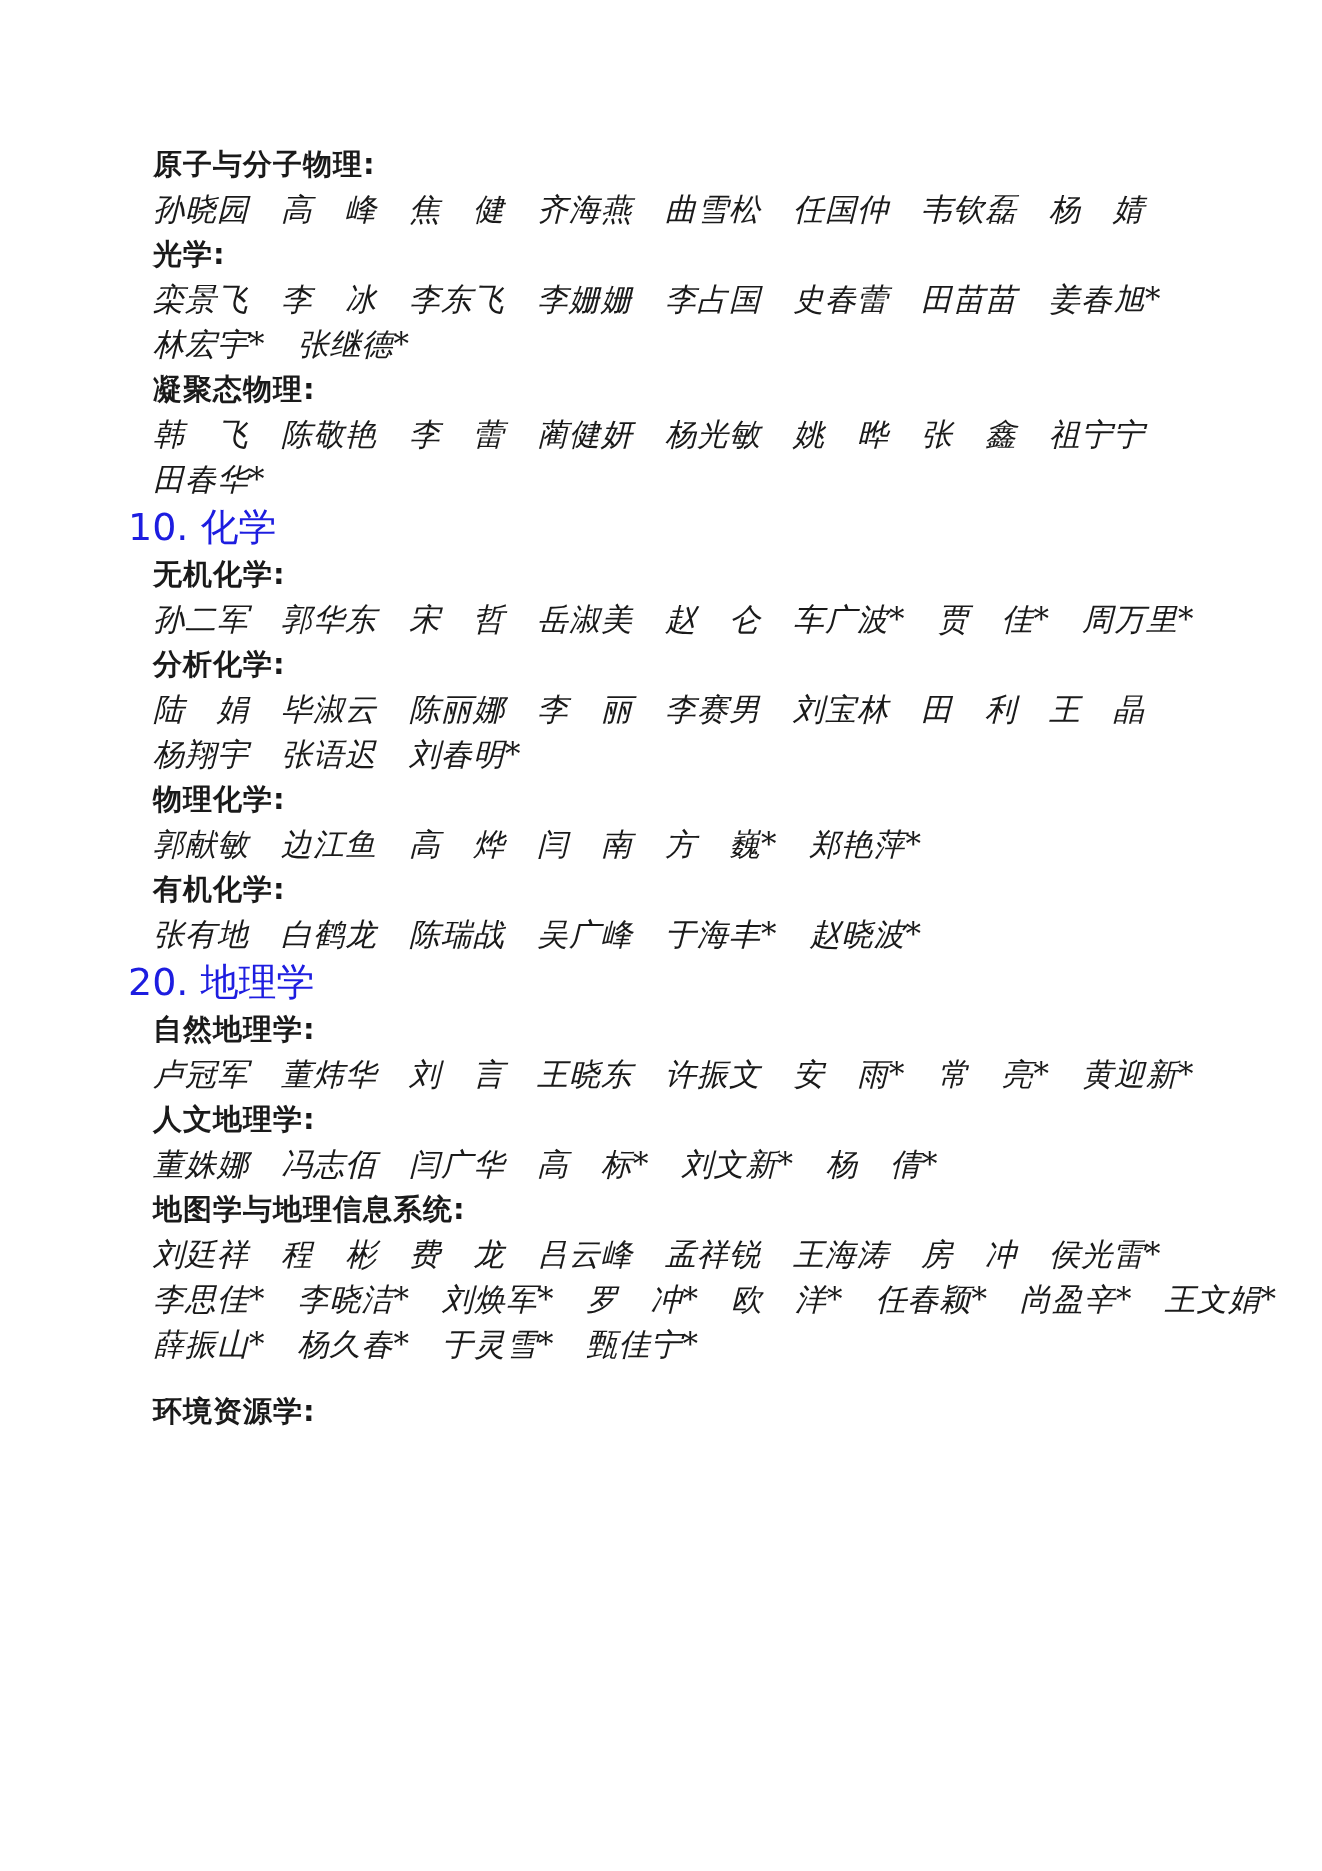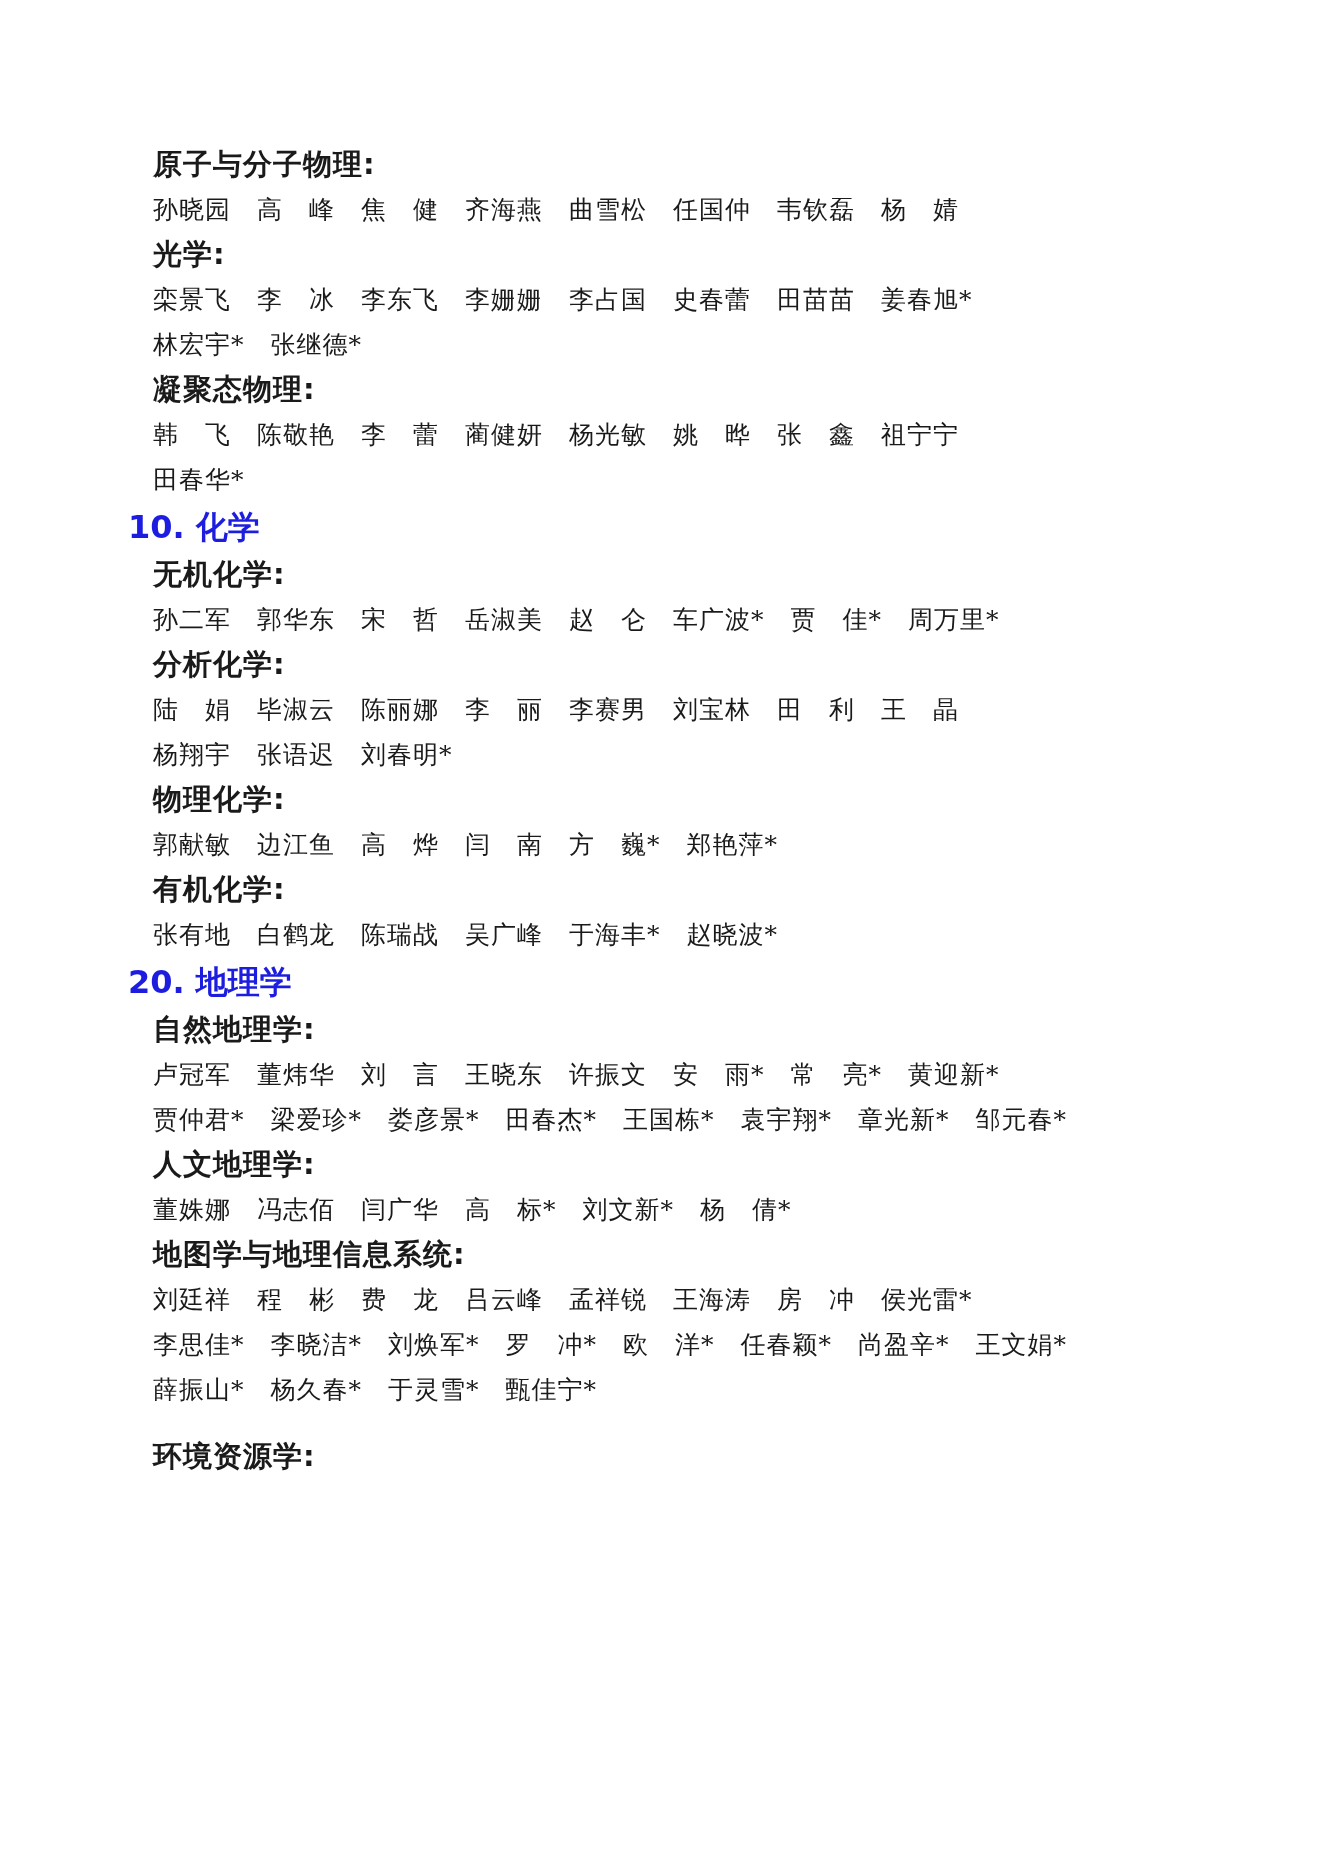--- a/index.html
+++ b/index.html
@@ -21,32 +21,33 @@
     margin-left:28px;
   }
   .field-title{
     font-size:29px;
     line-height:45px;
     font-weight:700;
     white-space:nowrap;
     letter-spacing:1px;
   }
   .names-line{
-    font-size:25px;
+    font-size:31px;
     line-height:45px;
     font-weight:400;
     white-space:nowrap;
     letter-spacing:1px;
     font-family:"DejaVu Serif", serif;
+    font-style:italic;
   }
   .discipline-heading{
     color:var(--accent);
-    font-size:32px;
+    font-size:38px;
     line-height:50px;
-    font-weight:700;
+    font-weight:400;
     margin-left:-25px;
     white-space:nowrap;
   }
   .gap-before{
     margin-top:22px;
   }
 </style>
 </head>
 <body>
 
@@ -91,21 +92,20 @@
     <div class="group">
       <div class="field-title">有机化学:</div>
       <div class="names-line">张有地　白鹤龙　陈瑞战　吴广峰　于海丰*　赵晓波*</div>
     </div>
 
     <div class="discipline-heading">20. 地理学</div>
 
     <div class="group">
       <div class="field-title">自然地理学:</div>
       <div class="names-line">卢冠军　董炜华　刘　言　王晓东　许振文　安　雨*　常　亮*　黄迎新*</div>
-      <div class="names-line">贾仲君*　梁爱珍*　娄彦景*　田春杰*　王国栋*　袁宇翔*　章光新*　邹元春*</div>
     </div>
 
     <div class="group">
       <div class="field-title">人文地理学:</div>
       <div class="names-line">董姝娜　冯志佰　闫广华　高　标*　刘文新*　杨　倩*</div>
     </div>
 
     <div class="group">
       <div class="field-title">地图学与地理信息系统:</div>
       <div class="names-line">刘廷祥　程　彬　费　龙　吕云峰　孟祥锐　王海涛　房　冲　侯光雷*</div>

